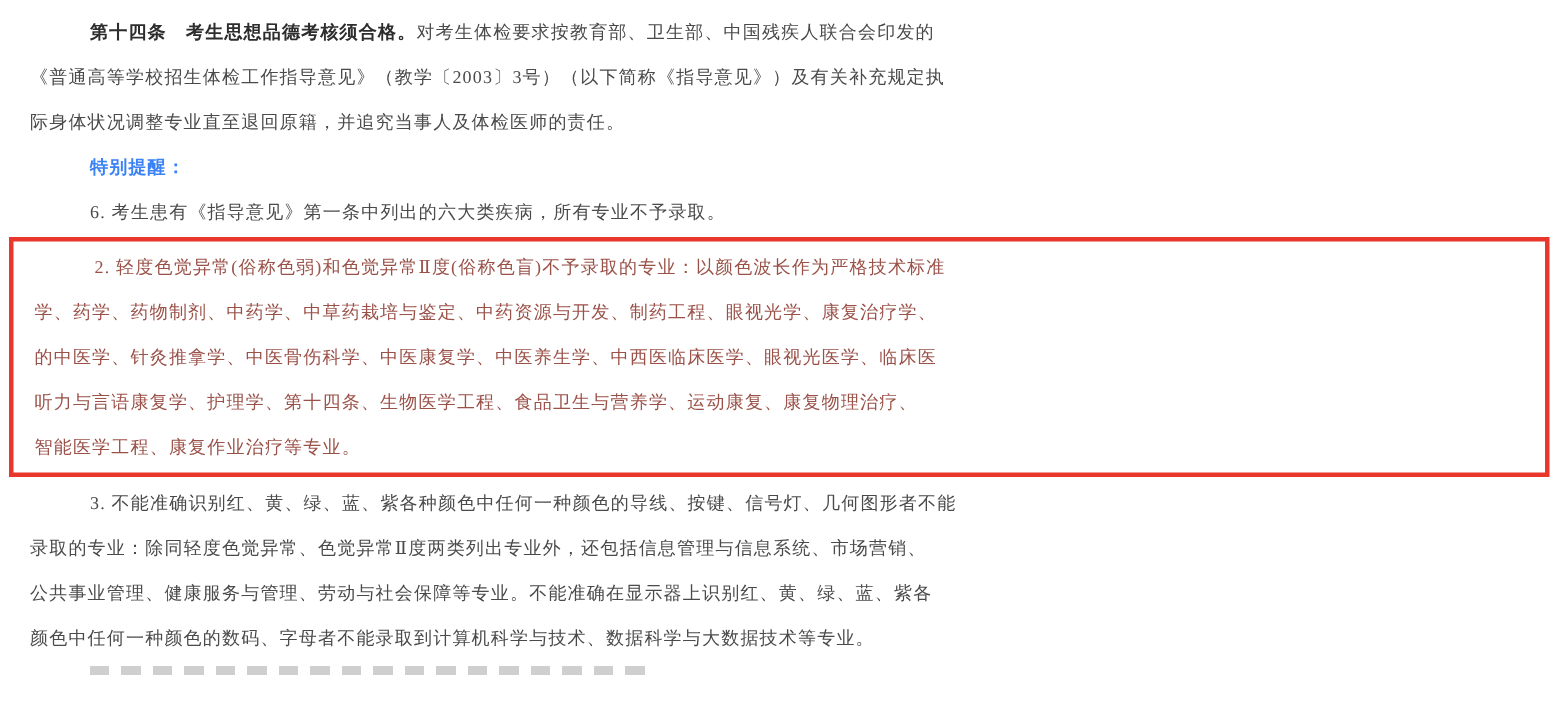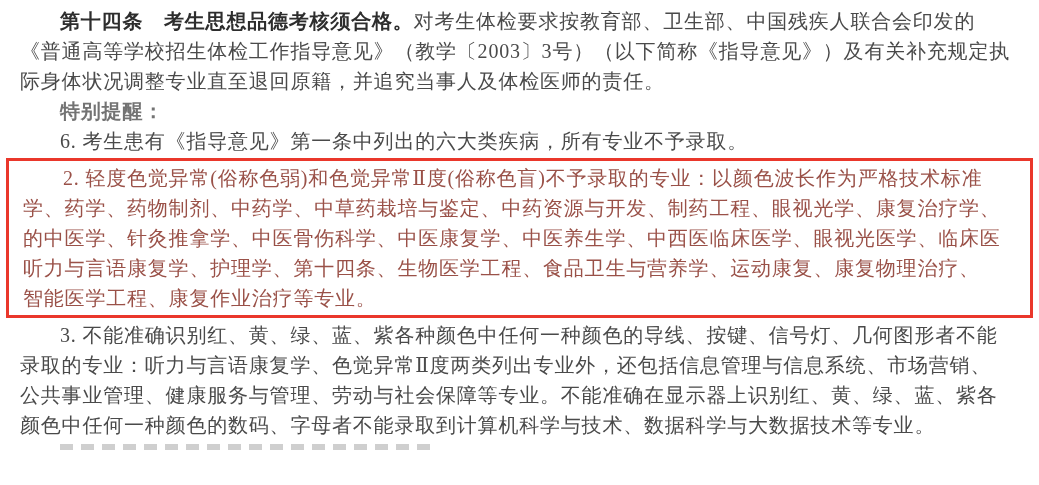--- a/index.html
+++ b/index.html
@@ -10,36 +10,36 @@
   body {
     width: 1039px;
     height: 485px;
     overflow: hidden;
     font-family: "Liberation Serif", "DejaVu Serif", serif;
   }
   .page {
     padding: 6px 20px 0 20px;
   }
   .line {
-    font-size: 20px;
+    font-size: 12px;
     line-height: 30px;
     letter-spacing: 0.8px;
     color: #4a4a4a;
     white-space: nowrap;
   }
   .first {
     text-indent: 40px;
   }
   .bold {
     font-weight: bold;
     color: #2d2d2d;
   }
   .notice-line {
     font-weight: bold;
-    color: #737373;
+    color: #3b82f6;
   }
   .redbox {
     border: 3px solid #ea372b;
     margin: 2px -14px 2px -14px;
     padding: 2px 0 2px 14px;
   }
   .redbox .line {
     color: #9a5148;
   }
   .clipped-line {
@@ -68,19 +68,19 @@
 
   <div class="redbox">
     <div class="line first">2. 轻度色觉异常(俗称色弱)和色觉异常Ⅱ度(俗称色盲)不予录取的专业：以颜色波长作为严格技术标准</div>
     <div class="line">学、药学、药物制剂、中药学、中草药栽培与鉴定、中药资源与开发、制药工程、眼视光学、康复治疗学、</div>
     <div class="line">的中医学、针灸推拿学、中医骨伤科学、中医康复学、中医养生学、中西医临床医学、眼视光医学、临床医</div>
     <div class="line">听力与言语康复学、护理学、第十四条、生物医学工程、食品卫生与营养学、运动康复、康复物理治疗、</div>
     <div class="line">智能医学工程、康复作业治疗等专业。</div>
   </div>
 
   <div class="line first">3. 不能准确识别红、黄、绿、蓝、紫各种颜色中任何一种颜色的导线、按键、信号灯、几何图形者不能</div>
-  <div class="line">录取的专业：听力与言语康复学、色觉异常Ⅱ度两类列出专业外，还包括信息管理与信息系统、市场营销、</div>
+  <div class="line">录取的专业：除同轻度色觉异常、色觉异常Ⅱ度两类列出专业外，还包括信息管理与信息系统、市场营销、</div>
   <div class="line">公共事业管理、健康服务与管理、劳动与社会保障等专业。不能准确在显示器上识别红、黄、绿、蓝、紫各</div>
   <div class="line">颜色中任何一种颜色的数码、字母者不能录取到计算机科学与技术、数据科学与大数据技术等专业。</div>
 
   <div class="clipped-line"></div>
 
 </div>
 
 </body></html>

